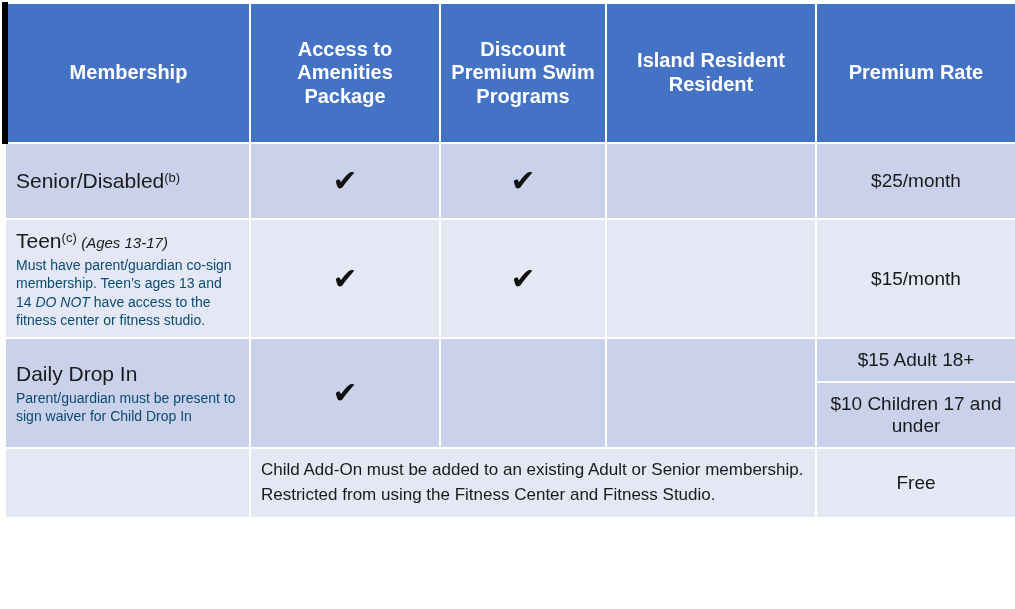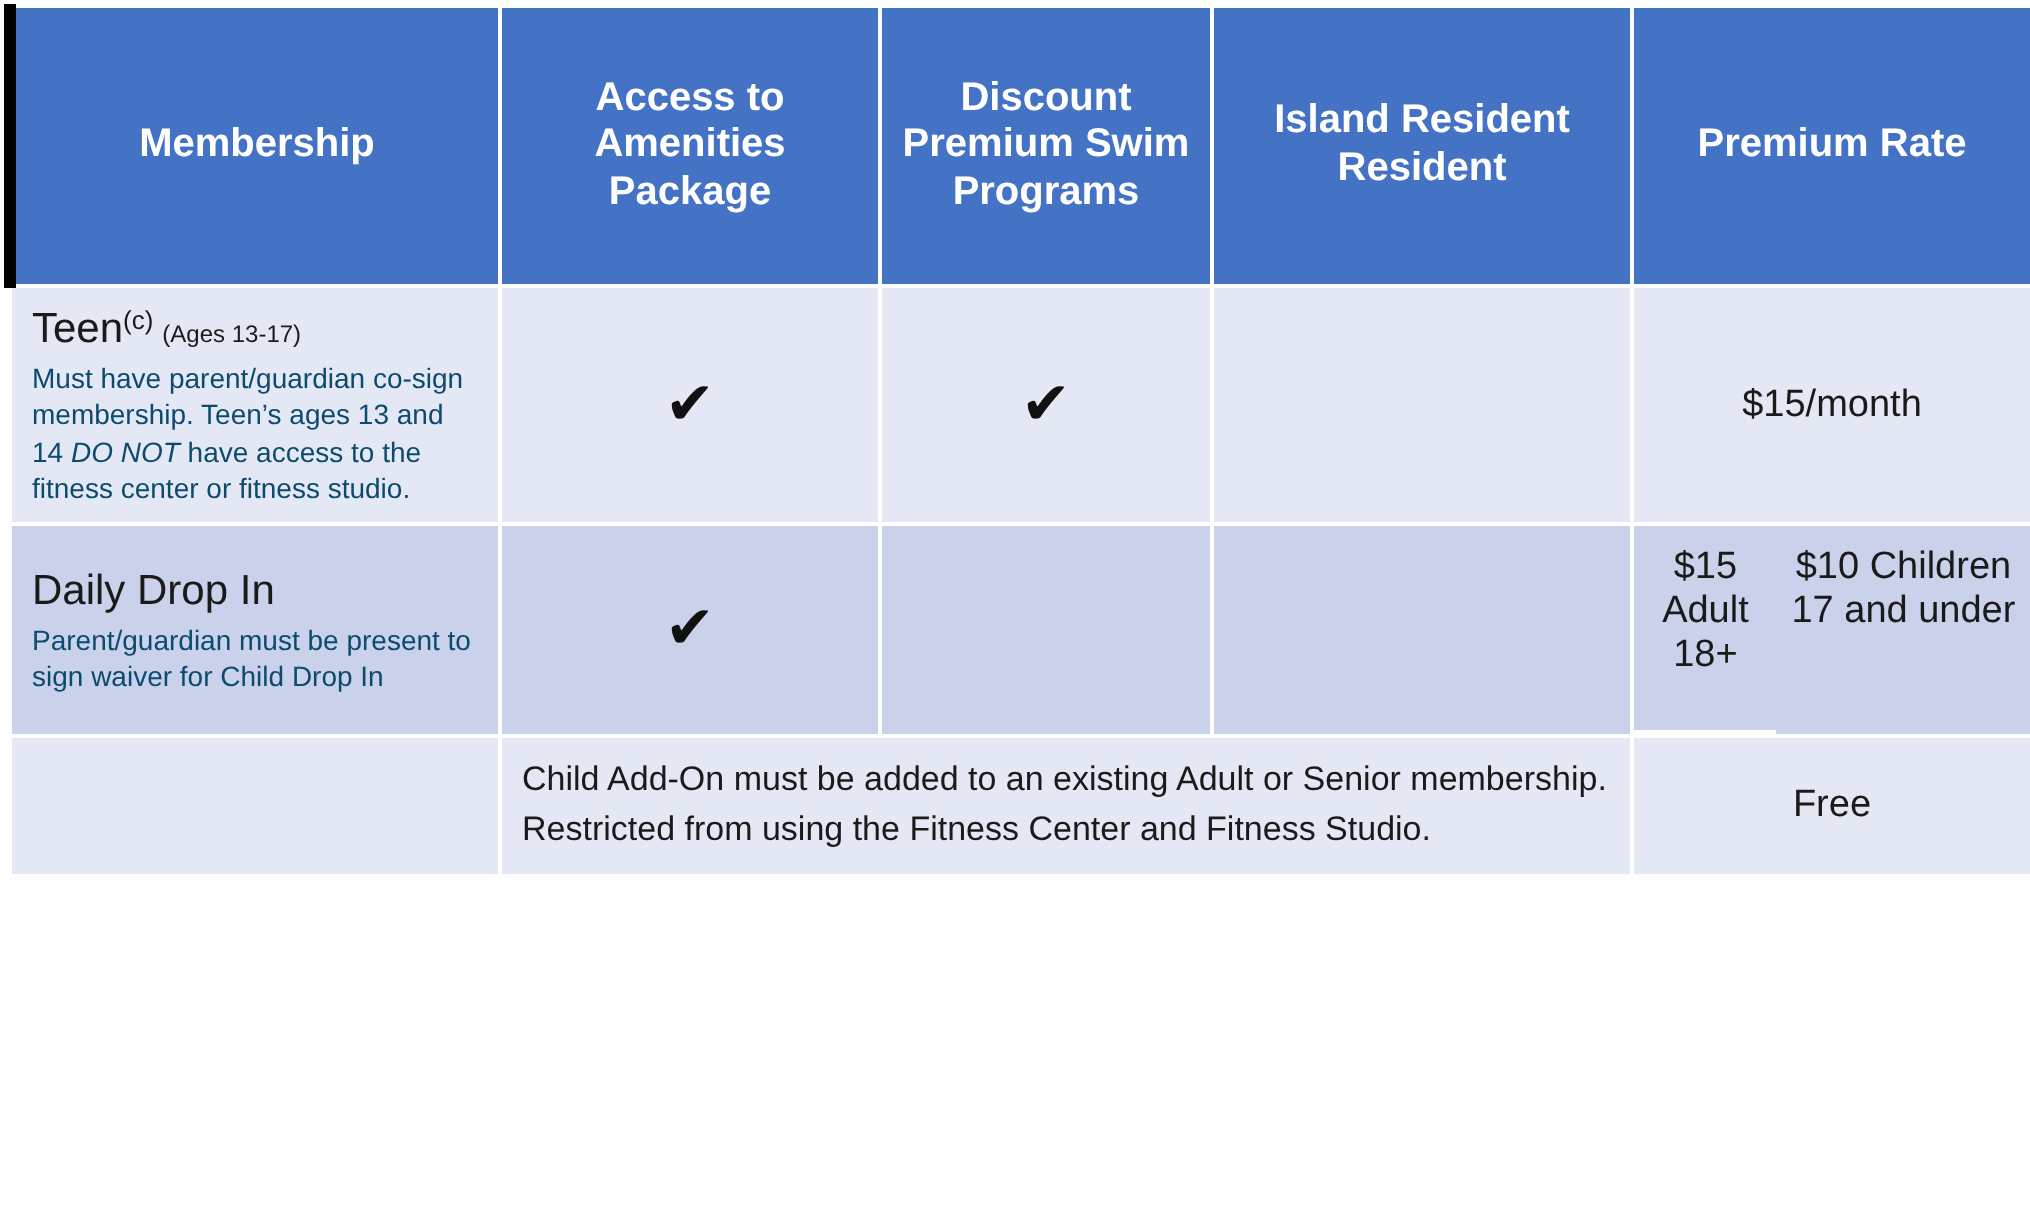--- a/index.html
+++ b/index.html
@@ -64,21 +64,22 @@
   .name {
     font-size: 21px;
     color: #1a1a1a;
     line-height: 1.2;
   }
   .sup {
     font-size: 13px;
     vertical-align: super;
   }
   .ages {
-    font-size: 12px;
+    font-size: 15px;
+    font-style: italic;
   }
   .note {
     font-size: 14px;
     line-height: 1.3;
     color: #0c4a6e;
     margin-top: 3px;
   }
   .note i { font-style: italic; }
   .check {
     display: inline-block;
@@ -88,21 +89,21 @@
     font-family: "DejaVu Sans", sans-serif;
     font-weight: bold;
   }
   .rate {
     font-size: 19px;
     color: #1a1a1a;
     text-align: center;
   }
   .drop-rates {
     display: flex;
-    flex-direction: row;
+    flex-direction: column;
     height: 100%;
   }
   .drop-rate-cell {
     text-align: center;
     font-size: 19px;
     color: #1a1a1a;
     padding: 10px 6px;
     box-sizing: border-box;
   }
   .drop-rate-cell.top {
@@ -142,20 +143,33 @@
         <th>Access to Amenities Package</th>
         <th>Discount Premium Swim Programs</th>
         <th>Island Resident Resident</th>
         <th>Premium Rate</th>
       </tr>
     </thead>
     <tbody>
 
 
 
+      <tr class="shade-a row-senior">
+        <td class="label">
+          <span class="name">Senior/Disabled</span><span class="sup">(b)</span>
+        </td>
+        <td class="center">
+          <span class="check">✔</span>
+        </td>
+        <td class="center">
+          <span class="check">✔</span>
+        </td>
+        <td class="center"></td>
+        <td class="rate">$25/month</td>
+      </tr>
 
       <tr class="shade-b row-teen">
         <td class="label">
           <span class="name">Teen</span><span class="sup">(c)</span>
           <span class="ages">(Ages 13-17)</span>
           <div class="note"><span>Must have parent/guardian co-sign membership. Teen’s ages 13 and 14 </span><i>DO NOT</i><span> have access to the fitness center or fitness studio.</span></div>
         </td>
         <td class="center">
           <span class="check">✔</span>
         </td>

